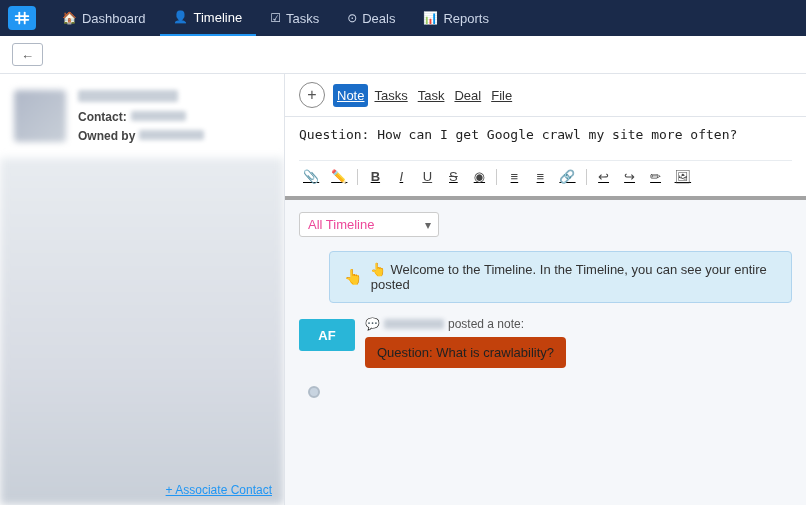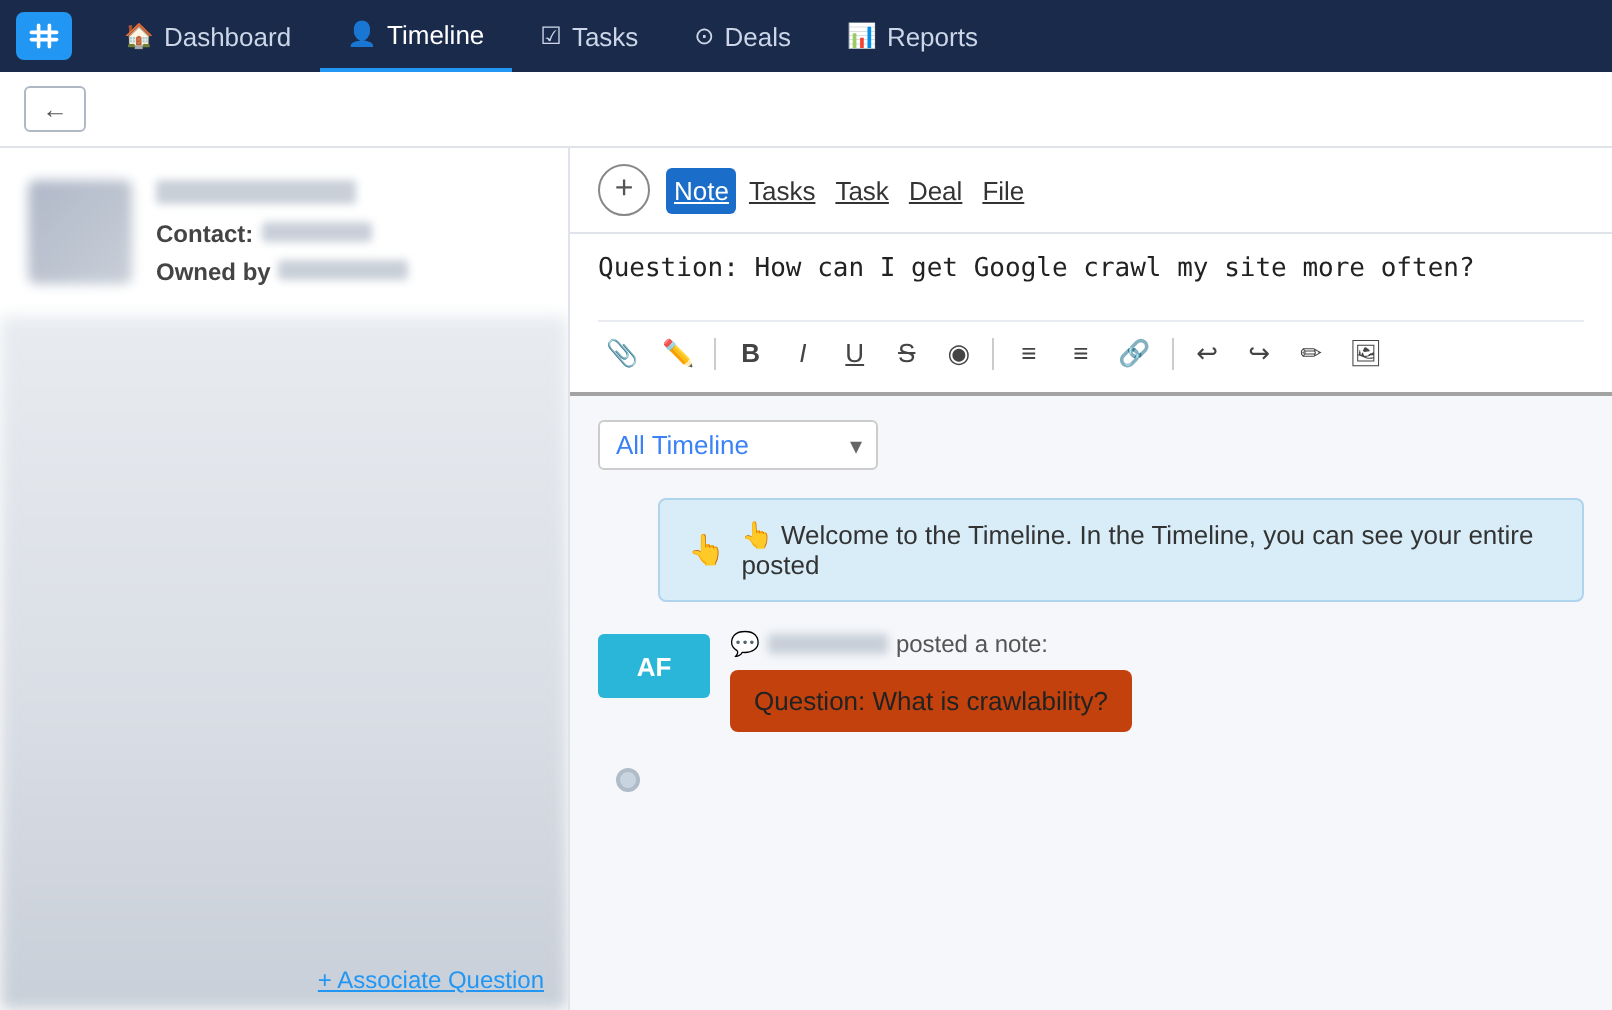--- a/index.html
+++ b/index.html
@@ -175,22 +175,23 @@
       text-decoration: underline;
     }
     .tab-btn.active {
       background: #1a6dc8;
       color: #fff;
     }
 
     
     .note-editor {
       background: #fff;
-      border-bottom: 2px solid #a3a3a3;
+      border-bottom: 4px solid #a3a3a3;
       padding: 10px 14px;
+      text-decoration: underline;
     }
     .note-input {
       width: 100%;
       border: none;
       outline: none;
       font-size: 13px;
       color: #222;
       min-height: 22px;
       resize: none;
     }
@@ -230,21 +231,21 @@
     .timeline-filter {
       display: flex;
       align-items: center;
       margin-bottom: 14px;
     }
     .timeline-select {
       border: 1px solid #ccc;
       border-radius: 3px;
       padding: 4px 28px 4px 8px;
       font-size: 13px;
-      color: #3b82f6;
+      color: #ec4899;
       background: #fff;
       appearance: none;
       -webkit-appearance: none;
       cursor: pointer;
       min-width: 140px;
     }
     .timeline-select-wrap {
       position: relative;
       display: inline-block;
     }
@@ -382,21 +383,21 @@
           <span class="contact-field-label">Contact:</span>
           <span class="contact-field-val" style="width:55px;"></span>
         </div>
         <div class="contact-field">
           <span class="contact-field-label">Owned by</span>
           <span class="contact-field-val" style="width:65px;"></span>
         </div>
       </div>
     </div>
     <div class="left-blurred-area"></div>
-    <span class="associate-contact">+ Associate Question</span>
+    <span class="associate-contact">+ Associate Contact</span>
   </div>
 
   <div class="right-panel">
 
     <div class="action-bar">
       <button class="add-btn">+</button>
       <button class="tab-btn active">Note</button>
       <button class="tab-btn">Tasks</button>
       <button class="tab-btn">Task</button>
       <button class="tab-btn">Deal</button>

